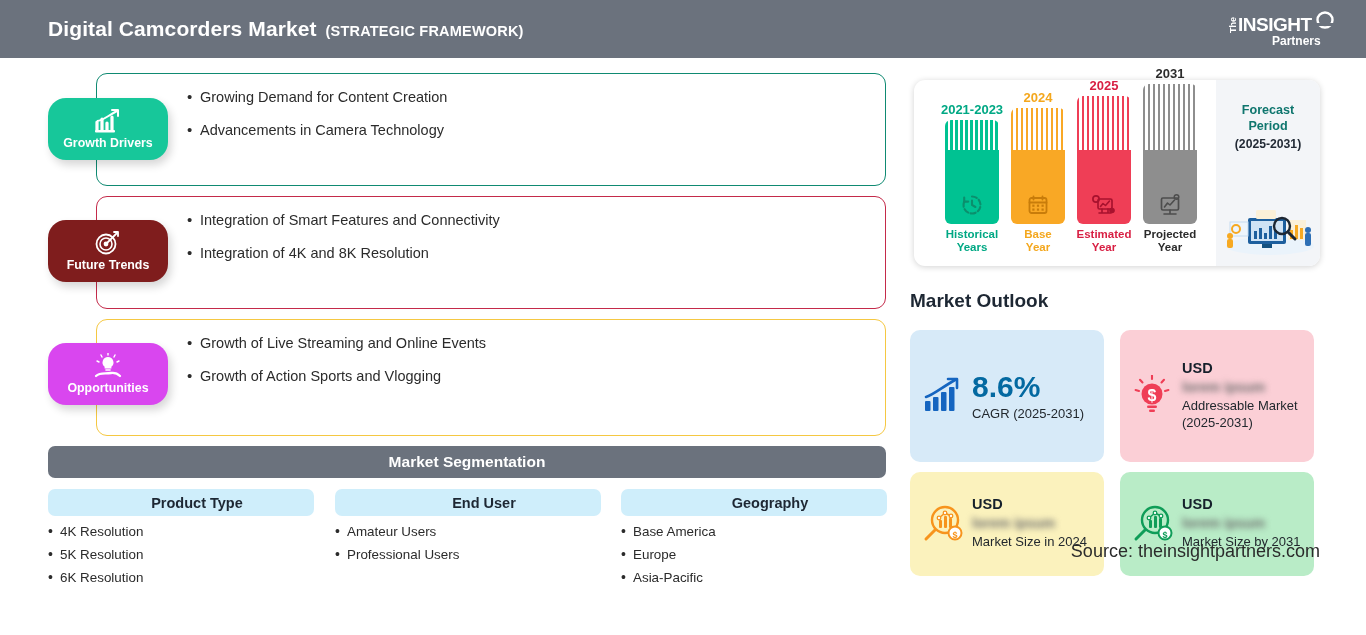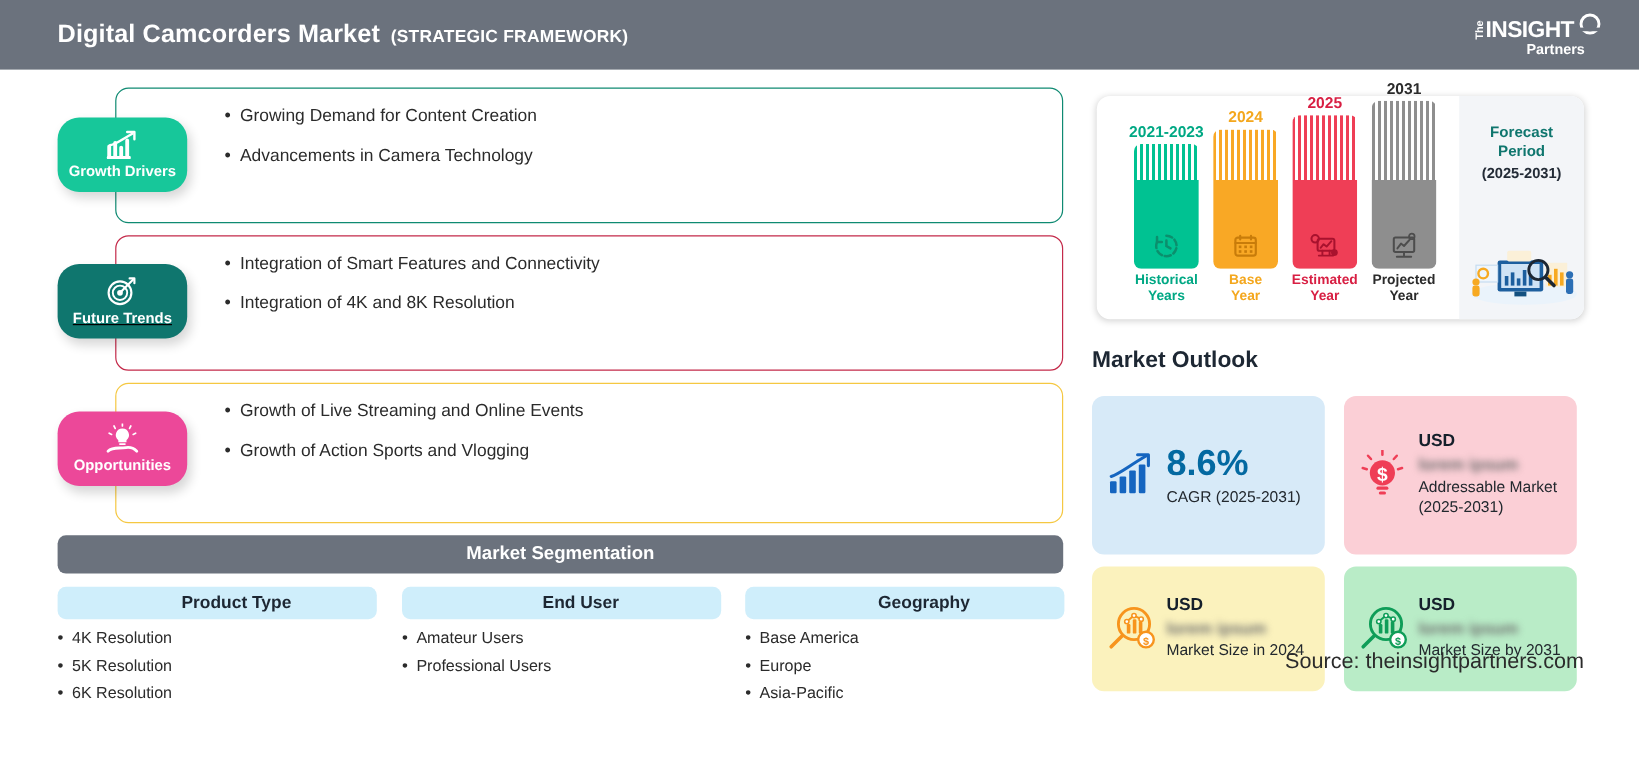--- a/index.html
+++ b/index.html
@@ -38,29 +38,29 @@
     font-size: 14.5px; color: #2b2b2b; line-height: 1.05;
     margin-bottom: 18px; position: relative; padding-left: 13px;
     white-space: nowrap;
   }
   .bullet::before {
     content: "•"; position: absolute; left: 0; top: -1px;
     font-size: 15px; color: #2b2b2b;
   }
 
   .pill {
-    position: absolute; left: 48px; width: 108px; height: 62px;
+    position: absolute; left: 48px; width: 120px; height: 62px;
     border-radius: 18px;
     display: flex; flex-direction: column; align-items: center; justify-content: center;
     box-shadow: 3px 5px 9px rgba(0,0,0,.16);
     z-index: 4;
   }
   .pill.p0 { top: 40px;  background: #17c79a; }
-  .pill.p1 { top: 162px; background: #0f766e; text-decoration: underline; }
-  .pill.p2 { top: 285px; background: #ec4899; }
+  .pill.p1 { top: 162px; background: #7f1d1d; }
+  .pill.p2 { top: 285px; background: #d946ef; }
   .pill-label { color:#ffffff; font-size: 12.4px; font-weight: bold; margin-top: 2px; white-space: nowrap;}
   .pill-icon { width: 30px; height: 26px; display:block; }
 
   
   .seg-header {
     position: absolute; left: 48px; top: 388px; width: 838px; height: 32px;
     background: #6b727d; border-radius: 7px;
     display: flex; align-items: center; justify-content: center;
   }
   .seg-header-text { color: #ffffff; font-size: 15.5px; font-weight: bold; }

